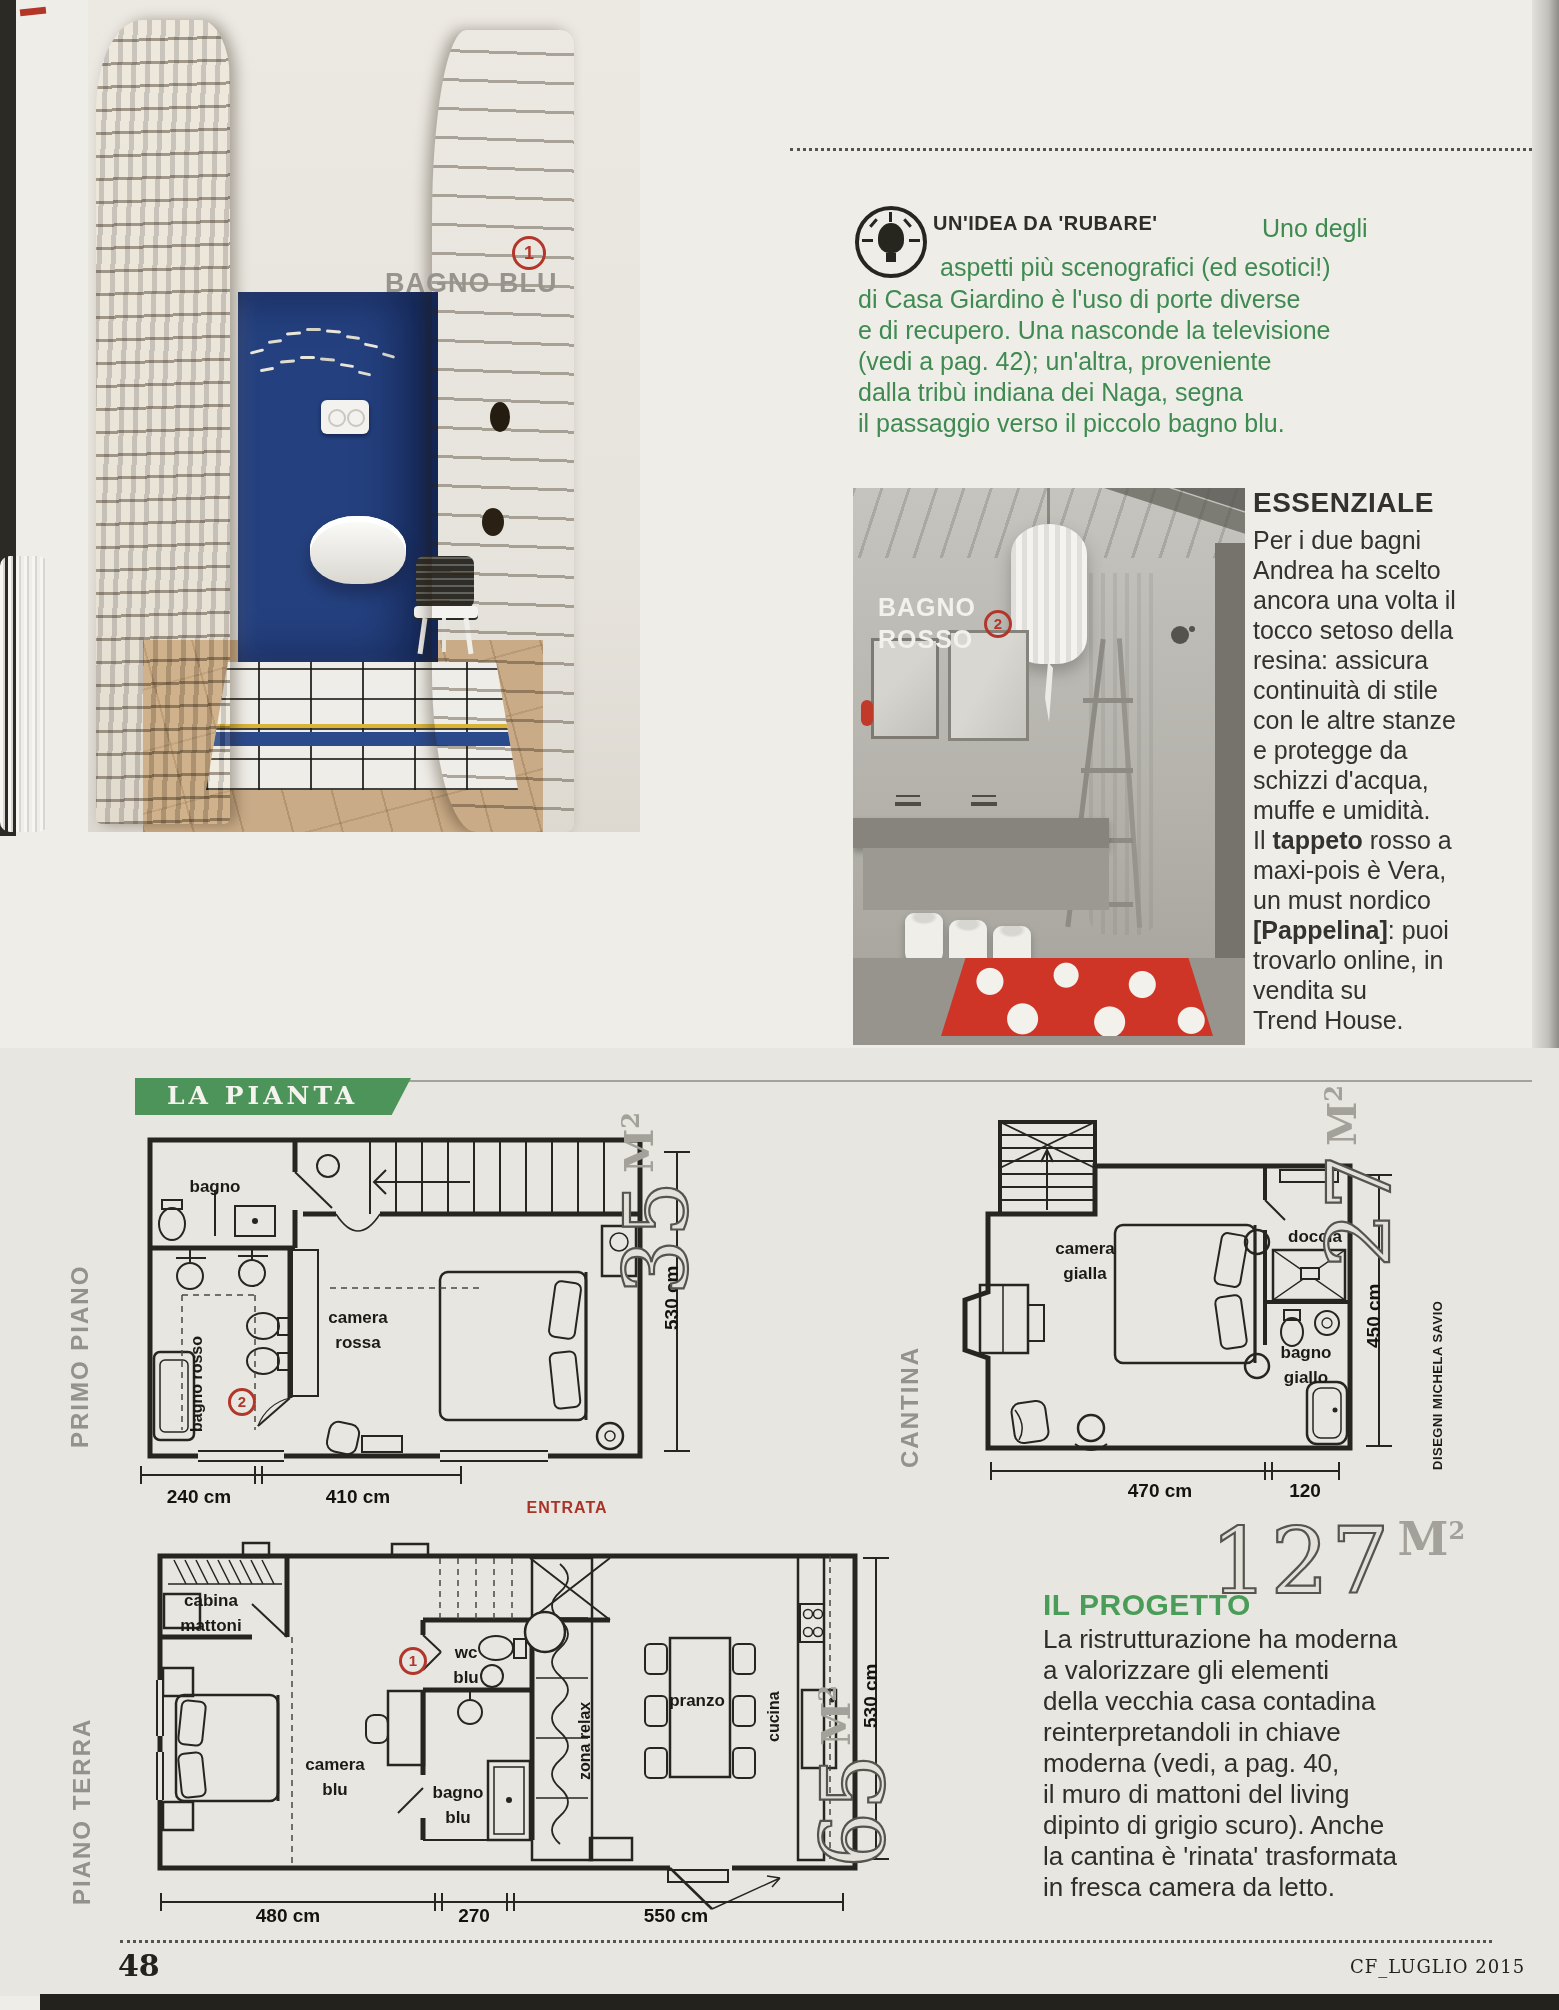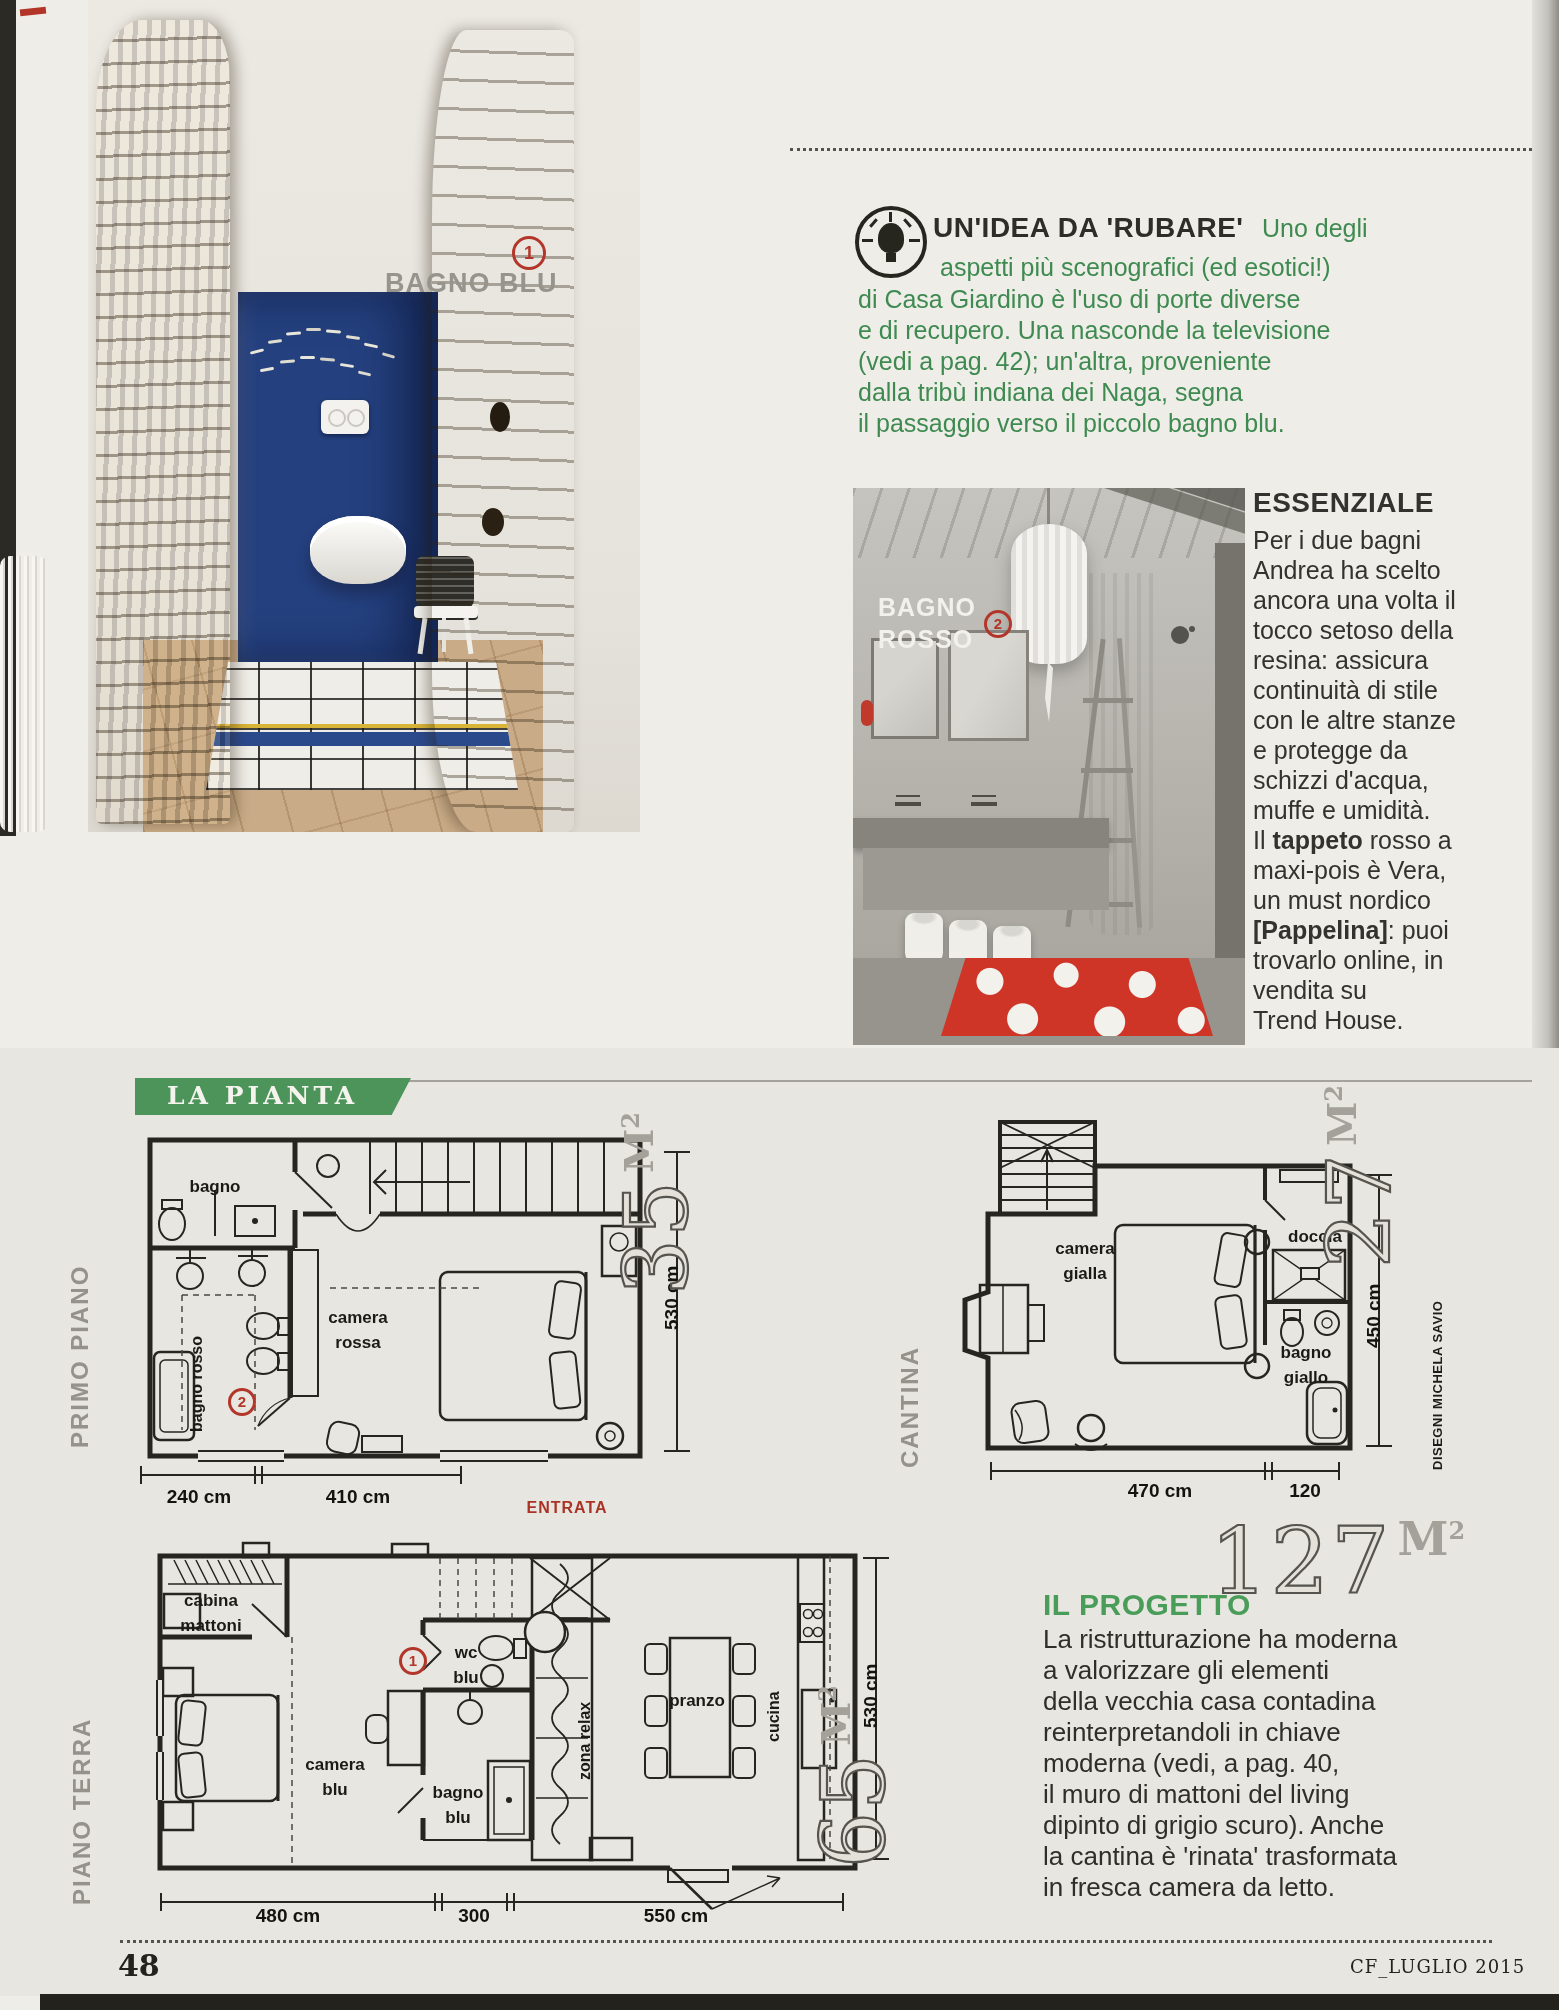--- a/index.html
+++ b/index.html
@@ -92,21 +92,21 @@
   <div class="abs" style="left:790px;top:148px;width:742px;height:0;border-top:3px dotted #55534d;"></div>
   <div class="abs" style="left:855px;top:206px;width:64px;height:64px;border:4px solid #26261f;border-radius:50%;">
     <i style="position:absolute;left:19px;top:13px;width:26px;height:30px;background:#26261f;border-radius:50% 50% 42% 42%;"></i>
     <i style="position:absolute;left:27px;top:43px;width:10px;height:9px;background:#26261f;"></i>
     <i style="position:absolute;left:3px;top:29px;width:11px;height:3px;background:#26261f;"></i>
     <i style="position:absolute;left:50px;top:29px;width:11px;height:3px;background:#26261f;"></i>
     <i style="position:absolute;left:30px;top:2px;width:3px;height:10px;background:#26261f;"></i>
     <i style="position:absolute;left:13px;top:8px;width:3px;height:10px;background:#26261f;transform:rotate(40deg);"></i>
     <i style="position:absolute;left:47px;top:8px;width:3px;height:10px;background:#26261f;transform:rotate(-40deg);"></i>
   </div>
-  <div class="abs" style="left:933px;top:212px;font-weight:bold;font-size:28px;letter-spacing:.5px;color:#2e2d28;white-space:nowrap;">UN'IDEA DA 'RUBARE'</div>
+  <div class="abs" style="left:933px;top:212px;font-weight:bold;font-size:20px;letter-spacing:.5px;color:#2e2d28;white-space:nowrap;">UN'IDEA DA 'RUBARE'</div>
   <div class="tipline" style="left:1262px;top:214px;">Uno degli</div>
   <div class="tipline" style="left:940px;top:253px;">aspetti più scenografici (ed esotici!)</div>
   <div class="tipline" style="left:858px;top:285px;">di Casa Giardino è l'uso di porte diverse</div>
   <div class="tipline" style="left:858px;top:316px;">e di recupero. Una nasconde la televisione</div>
   <div class="tipline" style="left:858px;top:347px;">(vedi a pag. 42); un'altra, proveniente</div>
   <div class="tipline" style="left:858px;top:378px;">dalla tribù indiana dei Naga, segna</div>
   <div class="tipline" style="left:858px;top:409px;">il passaggio verso il piccolo bagno blu.</div>
 
   <div class="abs" style="left:853px;top:488px;width:392px;height:557px;background:linear-gradient(180deg,#c6c4bf,#b3b1aa 58%,#a3a19a);overflow:hidden;">
     <div style="position:absolute;left:180px;top:-30px;width:260px;height:26px;background:#6b6a64;transform:rotate(18deg);"></div>
@@ -438,21 +438,21 @@
   <div class="vl rlabel" style="left:783px;top:1724px;height:18px;line-height:18px;font-size:16px;">cucina</div>
 
   <div class="dline-h" style="left:160px;top:1901px;width:684px;"></div>
   <div class="dline-v" style="left:160px;top:1893px;height:18px;"></div>
   <div class="dline-v" style="left:842px;top:1893px;height:18px;"></div>
   <div class="dline-v" style="left:434px;top:1893px;height:18px;"></div>
   <div class="dline-v" style="left:441px;top:1893px;height:18px;"></div>
   <div class="dline-v" style="left:506px;top:1893px;height:18px;"></div>
   <div class="dline-v" style="left:513px;top:1893px;height:18px;"></div>
   <div class="dlabel" style="left:248px;top:1905px;width:80px;">480 cm</div>
-  <div class="dlabel" style="left:444px;top:1905px;width:60px;">300</div>
+  <div class="dlabel" style="left:444px;top:1905px;width:60px;">270</div>
   <div class="dlabel" style="left:636px;top:1905px;width:80px;">550 cm</div>
   <div class="dline-v" style="left:875px;top:1558px;height:302px;"></div>
   <div class="dline-h" style="left:863px;top:1557px;width:26px;"></div>
   <div class="dline-h" style="left:863px;top:1858px;width:26px;"></div>
   <div class="vl dlabel" style="left:881px;top:1708px;height:20px;line-height:20px;">530 cm</div>
   <div class="vl arot" style="left:903px;top:1770px;">
     <span class="onum">65</span><span class="aunit"><span>M</span><sup>2</sup></span>
   </div>
   <div class="vl flabel" style="left:96px;top:1877px;height:28px;line-height:28px;">PIANO TERRA</div>
 

